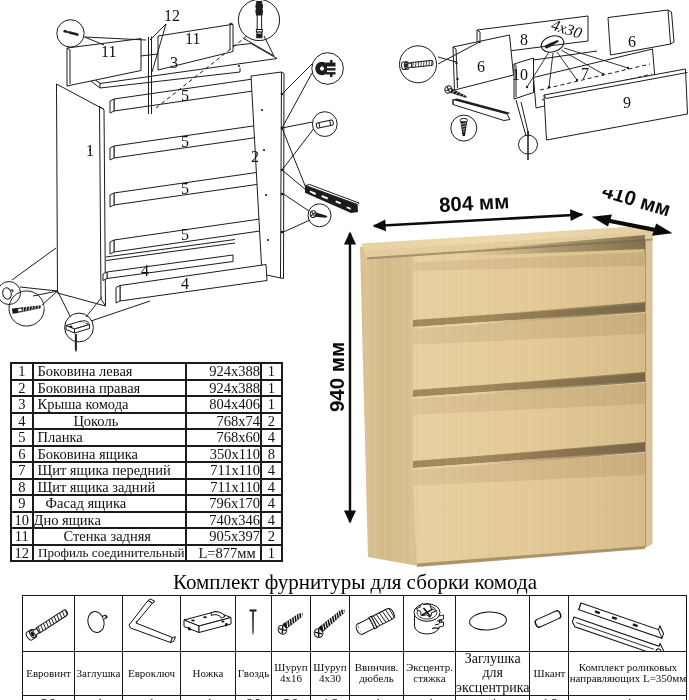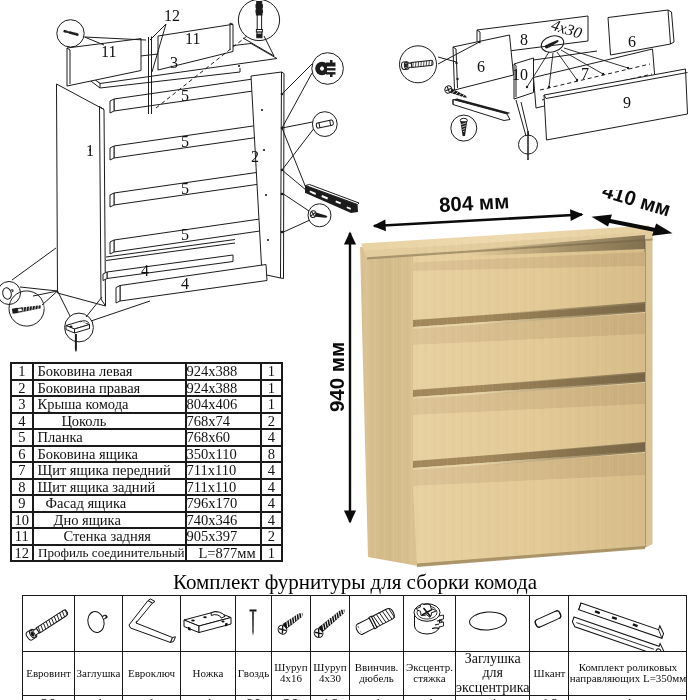--- a/index.html
+++ b/index.html
@@ -7,21 +7,21 @@
   font-family:"Liberation Serif",serif;}
 svg{display:block;}
 .abs{position:absolute;}
 
 
 #parts{position:absolute;left:10px;top:362px;border-collapse:collapse;table-layout:fixed;width:272px;}
 #parts td{border:2px solid #1a1a1a;font-size:14.5px;line-height:1;padding:0;height:14.4px;
   white-space:nowrap;color:#111;}
 #parts td.n{width:20px;text-align:center;}
 #parts td.name{width:125px;text-align:left;padding-left:4px;}
-#parts td.dim{width:73.5px;text-align:left;}
+#parts td.dim{width:73.5px;text-align:right;}
 #parts td.q{width:19.5px;text-align:center;}
 
 
 #title{position:absolute;left:0;top:570px;width:710px;text-align:center;
   font-size:21px;color:#000;letter-spacing:0px;}
 
 
 #hw{position:absolute;left:22px;top:595px;border-collapse:collapse;table-layout:fixed;}
 #hw td{border:1.5px solid #1a1a1a;padding:0;text-align:center;vertical-align:middle;color:#111;}
 #hw tr.icons td{height:55px;}
@@ -428,21 +428,21 @@
           <td class="q">1</td>
         </tr>
 <tr>
           <td class="n">3</td>
           <td class="name">Крыша комода</td>
           <td class="dim">804х406</td>
           <td class="q">1</td>
         </tr>
 <tr>
           <td class="n">4</td>
-          <td class="name" style="padding-left:28px">Цоколь</td>
+          <td class="name" style="padding-left:40px">Цоколь</td>
           <td class="dim">768х74</td>
           <td class="q">2</td>
         </tr>
 <tr>
           <td class="n">5</td>
           <td class="name" style="">Планка</td>
           <td class="dim">768х60</td>
           <td class="q">4</td>
         </tr>
 <tr>
@@ -464,21 +464,21 @@
           <td class="q">4</td>
         </tr>
 <tr>
           <td class="n">9</td>
           <td class="name" style="padding-left:12px">Фасад ящика</td>
           <td class="dim">796х170</td>
           <td class="q">4</td>
         </tr>
 <tr>
           <td class="n">10</td>
-          <td class="name" style="padding-left:20px">Дно ящика</td>
+          <td class="name" style="padding-left:0">Дно ящика</td>
           <td class="dim">740х346</td>
           <td class="q">4</td>
         </tr>
 <tr>
           <td class="n">11</td>
           <td class="name" style="padding-left:30px">Стенка задняя</td>
           <td class="dim">905х397</td>
           <td class="q">2</td>
         </tr>
 <tr>

